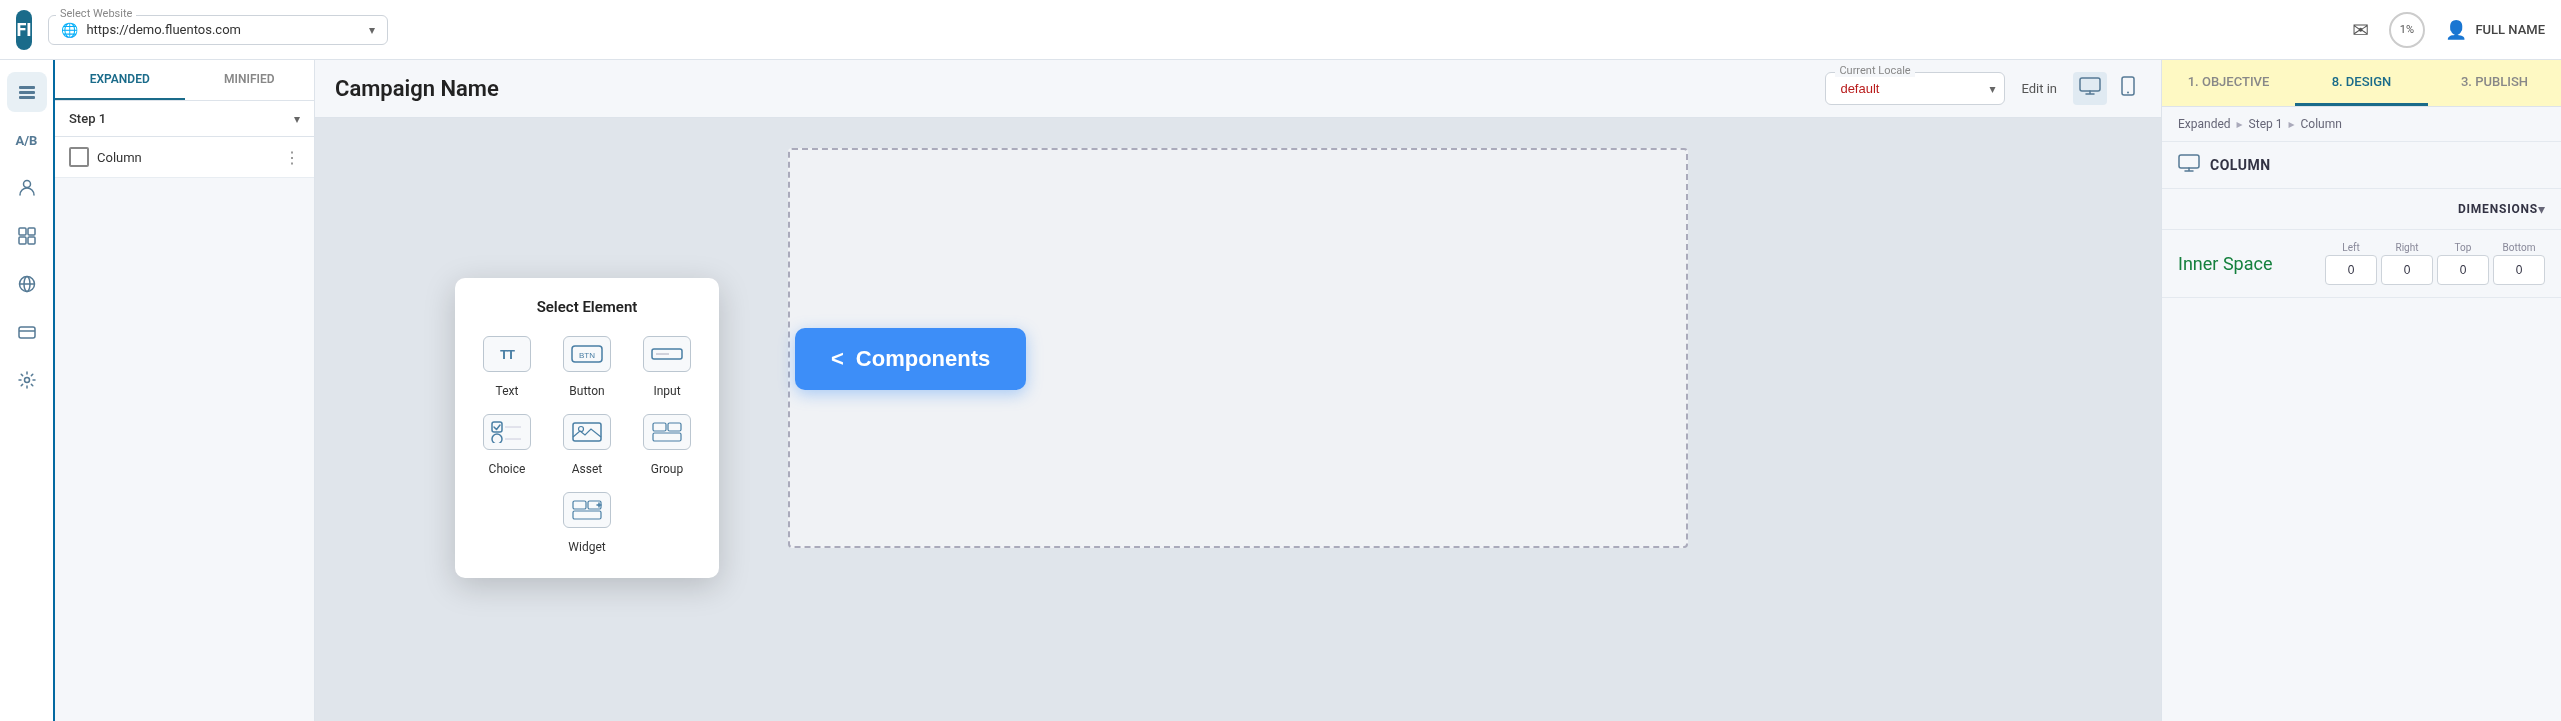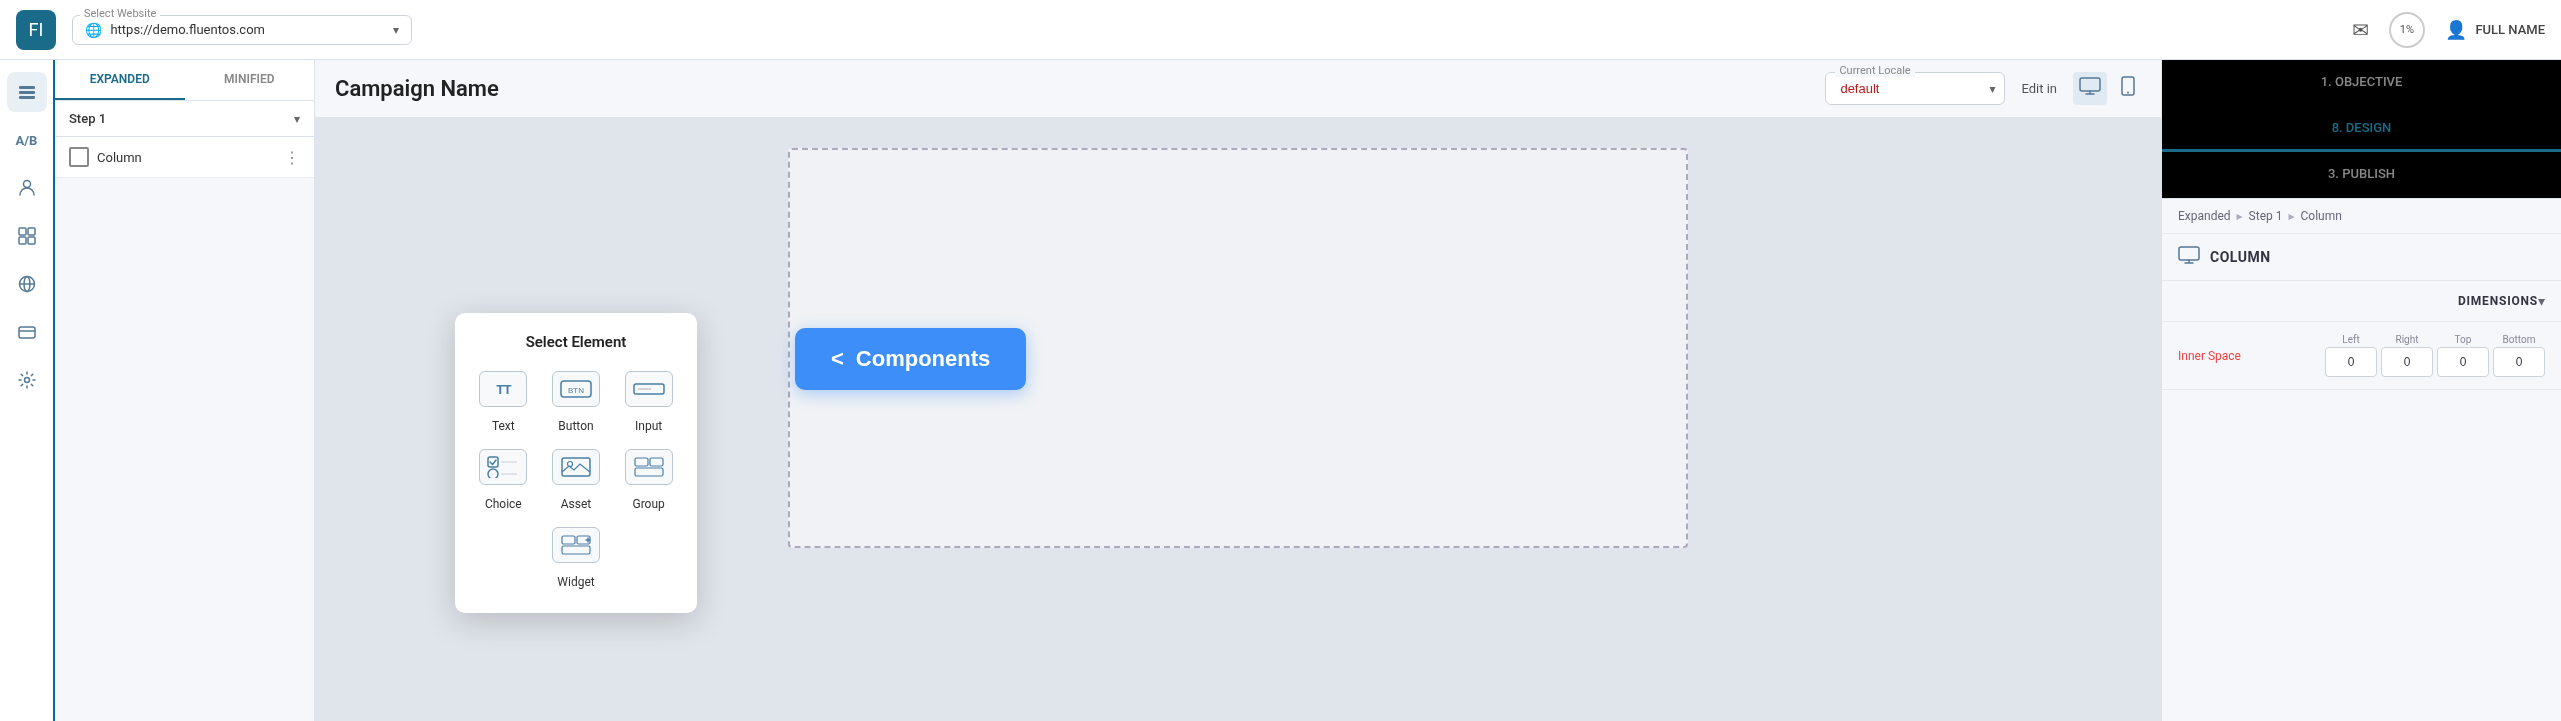--- a/index.html
+++ b/index.html
@@ -23,29 +23,29 @@
       border-bottom: 1px solid #dde3ea;
       justify-content: space-between;
       flex-shrink: 0;
     }
     .top-bar-left {
       display: flex;
       align-items: center;
       gap: 16px;
     }
     .logo-badge {
-      width: 40px;
+      width: 16px;
       height: 40px;
       background: #1a6b8a;
       border-radius: 8px;
       display: flex;
       align-items: center;
       justify-content: center;
       color: white;
-      font-weight: 400;
+      font-weight: 700;
       font-size: 18px;
     }
     .website-selector {
       display: flex;
       align-items: center;
       border: 1px solid #cdd3da;
       border-radius: 6px;
       padding: 6px 12px;
       background: #fff;
       width: 340px;
@@ -348,27 +348,26 @@
       background: #f0f2f5;
       border-radius: 4px;
       position: relative;
     }
 
     
     .select-element-popup {
       position: absolute;
       left: 140px;
       top: 160px;
-      width: 242px;
+      width: 264px;
       background: #fff;
       border-radius: 10px;
       box-shadow: 0 8px 32px rgba(0,0,0,0.18);
       padding: 20px 16px 24px;
       z-index: 100;
-      margin-top: 35px;
     }
     .select-element-title {
       font-size: 15px;
       font-weight: 600;
       color: #222;
       margin-bottom: 20px;
       text-align: center;
     }
     .element-grid {
       display: grid;
@@ -428,22 +427,21 @@
       border-left: 1px solid #dde3ea;
       display: flex;
       flex-direction: column;
       flex-shrink: 0;
     }
 
     
     .design-tabs {
       display: flex;
       border-bottom: 1px solid #dde3ea;
-      background: #000000;
-      flex-direction: column;
+      background: #fef9c3;
     }
     .design-tab {
       flex: 1;
       padding: 14px 0;
       text-align: center;
       font-size: 13px;
       font-weight: 500;
       color: #888;
       cursor: pointer;
       border-bottom: 3px solid transparent;
@@ -510,22 +508,22 @@
 
     
     .inner-space-row {
       display: flex;
       align-items: center;
       padding: 12px 16px;
       gap: 10px;
       border-bottom: 1px solid #e4e9ef;
     }
     .inner-space-label {
-      font-size: 12px;
-      color: #ef4444;
+      font-size: 18px;
+      color: #15803d;
       flex: 1;
     }
     .space-inputs {
       display: flex;
       gap: 4px;
     }
     .space-input-group {
       display: flex;
       flex-direction: column;
       align-items: center;

